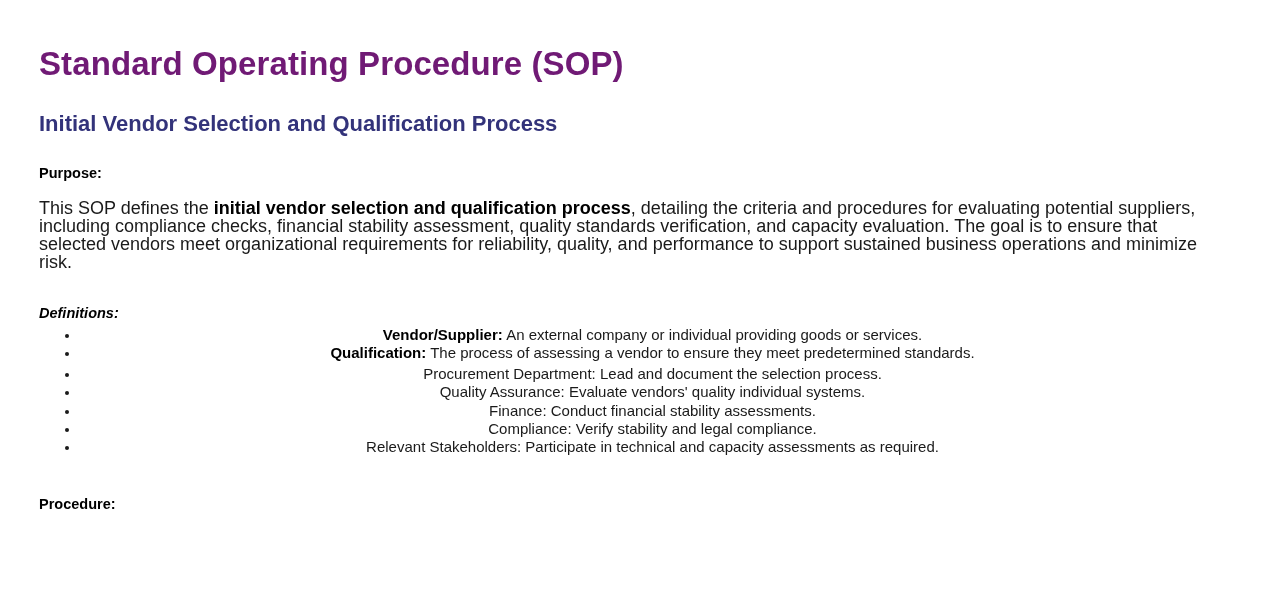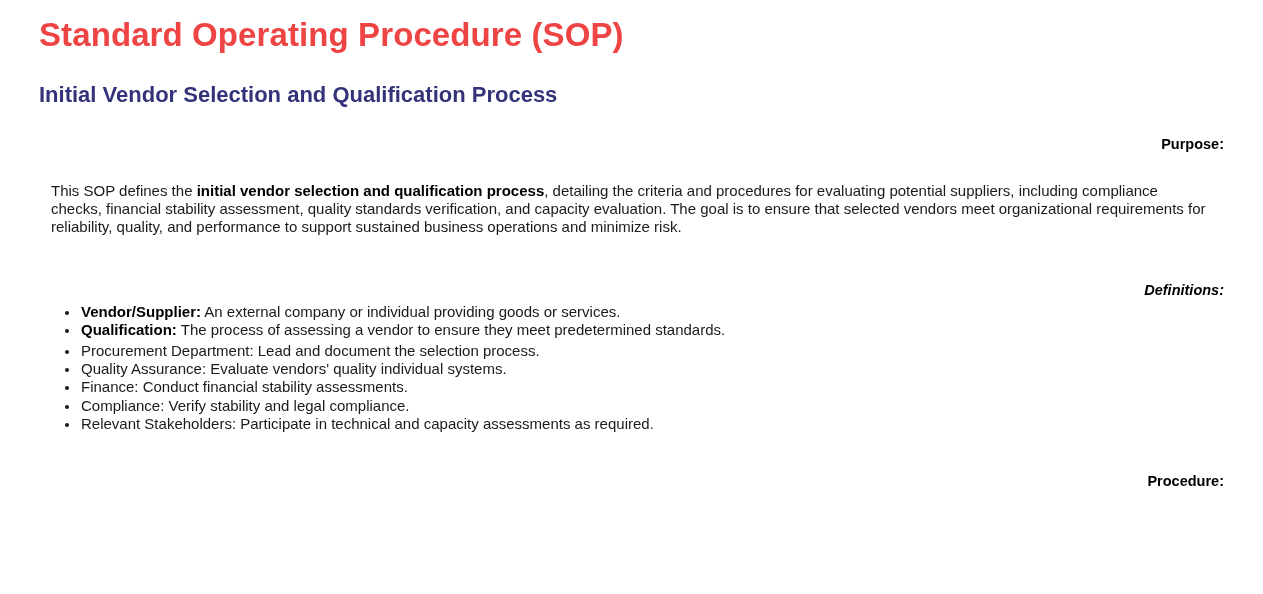--- a/index.html
+++ b/index.html
@@ -15,63 +15,63 @@
     font-family: "Liberation Sans", sans-serif;
     color: #000000;
     -webkit-font-smoothing: antialiased;
   }
   .page {
     padding: 0 39px;
     box-sizing: border-box;
     width: 1263px;
   }
   h1.doc-title {
-    color: #ef4444;
+    color: #701a75;
     font-size: 33px;
     font-weight: bold;
     margin: 0;
-    padding-top: 16px;
+    padding-top: 45px;
     line-height: 1.15;
     letter-spacing: 0.1px;
   }
   h2.doc-subtitle {
     color: #33337a;
     font-size: 22px;
     font-weight: bold;
     margin: 28px 0 0 0;
     line-height: 1.15;
   }
   .section-heading {
     font-size: 14.5px;
     font-weight: bold;
     color: #000000;
     margin: 0;
     line-height: 1.2;
-    text-align: right;
   }
   .sec-purpose { padding-top: 29px; }
   .sec-scope { padding-top: 33px; padding-left: 2px; }
   .sec-definitions { padding-top: 34px; font-style: italic; }
   .sec-responsibilities { padding-top: 40px; }
   .sec-procedure { padding-top: 40px; }
 
   p.body-text {
-    font-size: 15px;
+    font-size: 18px;
     line-height: 18.2px;
-    margin: 12px;
+    margin: 0;
     padding-top: 16px;
     max-width: 1186px;
     color: #1a1a1a;
   }
   p.body-text b { font-weight: bold; color: #000; }
 
   ul.bullets {
     margin: 0;
     padding: 3px 0 0 41px;
     list-style-type: disc;
+    text-align: center;
   }
   ul.bullets li {
     font-size: 15px;
     line-height: 18.2px;
     color: #1a1a1a;
     padding-left: 1px;
     margin: 0;
   }
   ul.bullets li b { font-weight: bold; color: #000; }
   ul.bullets li::marker { font-size: 13px; }

